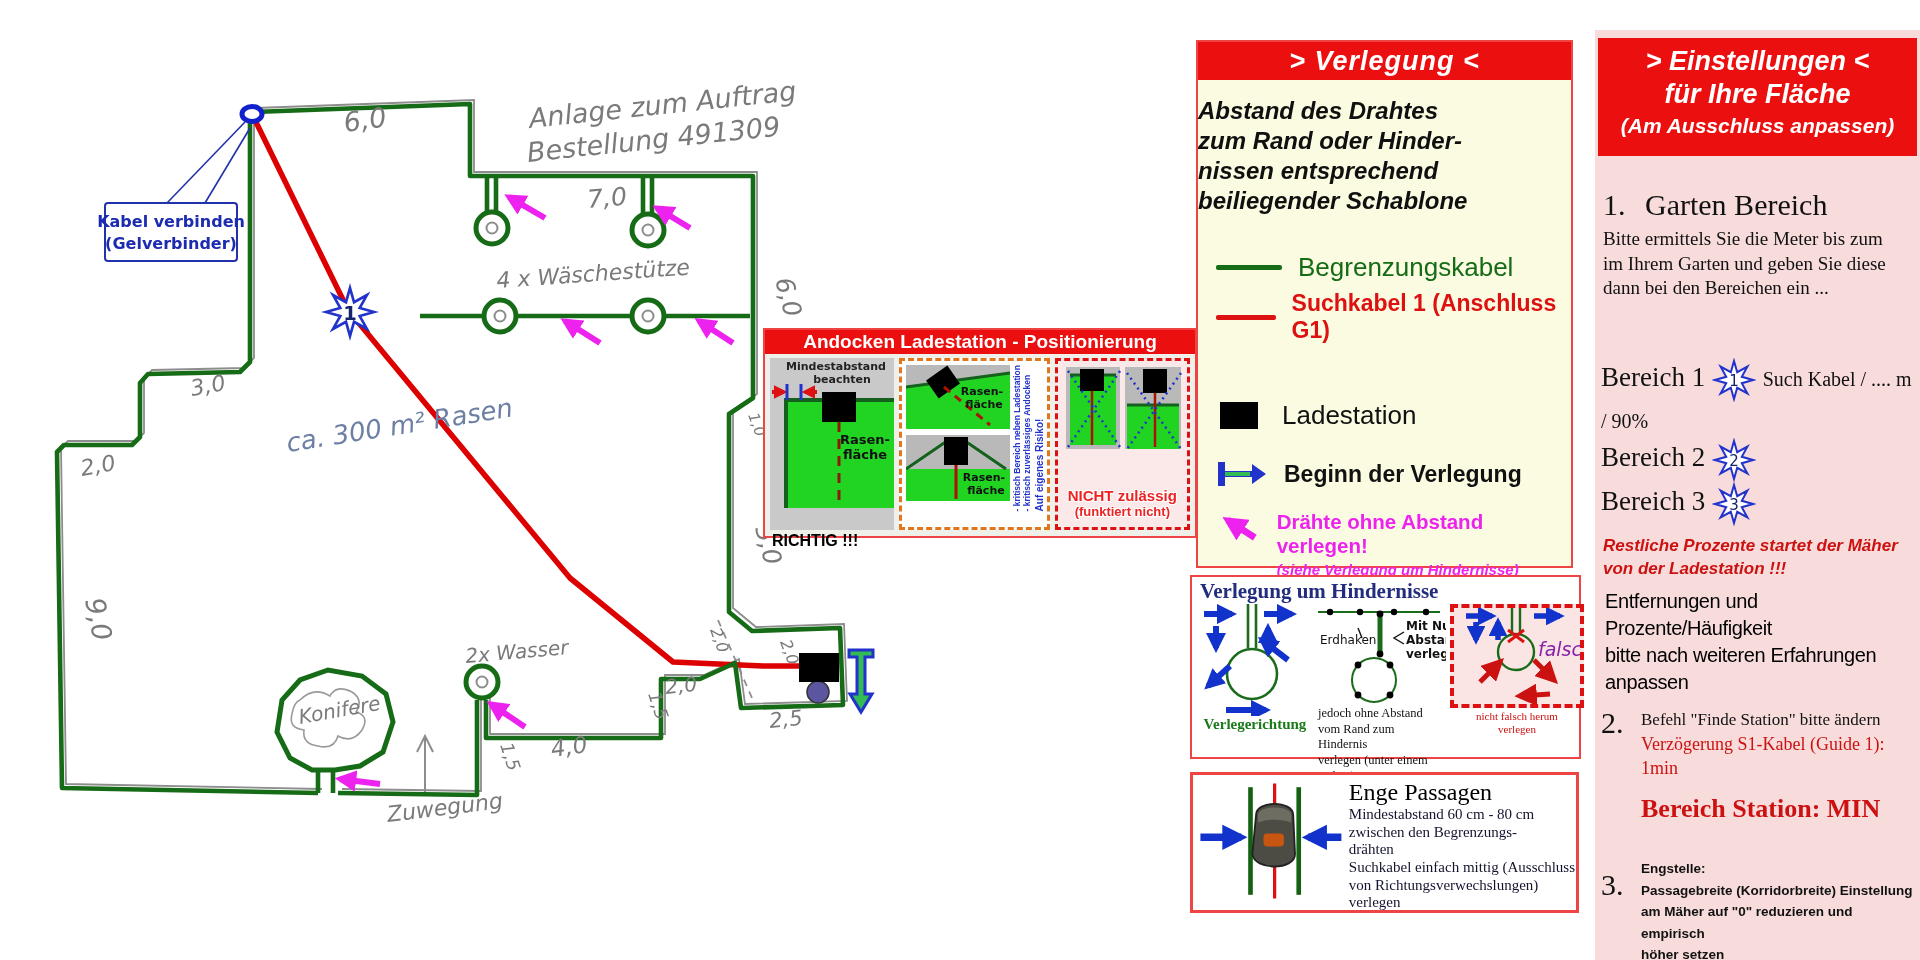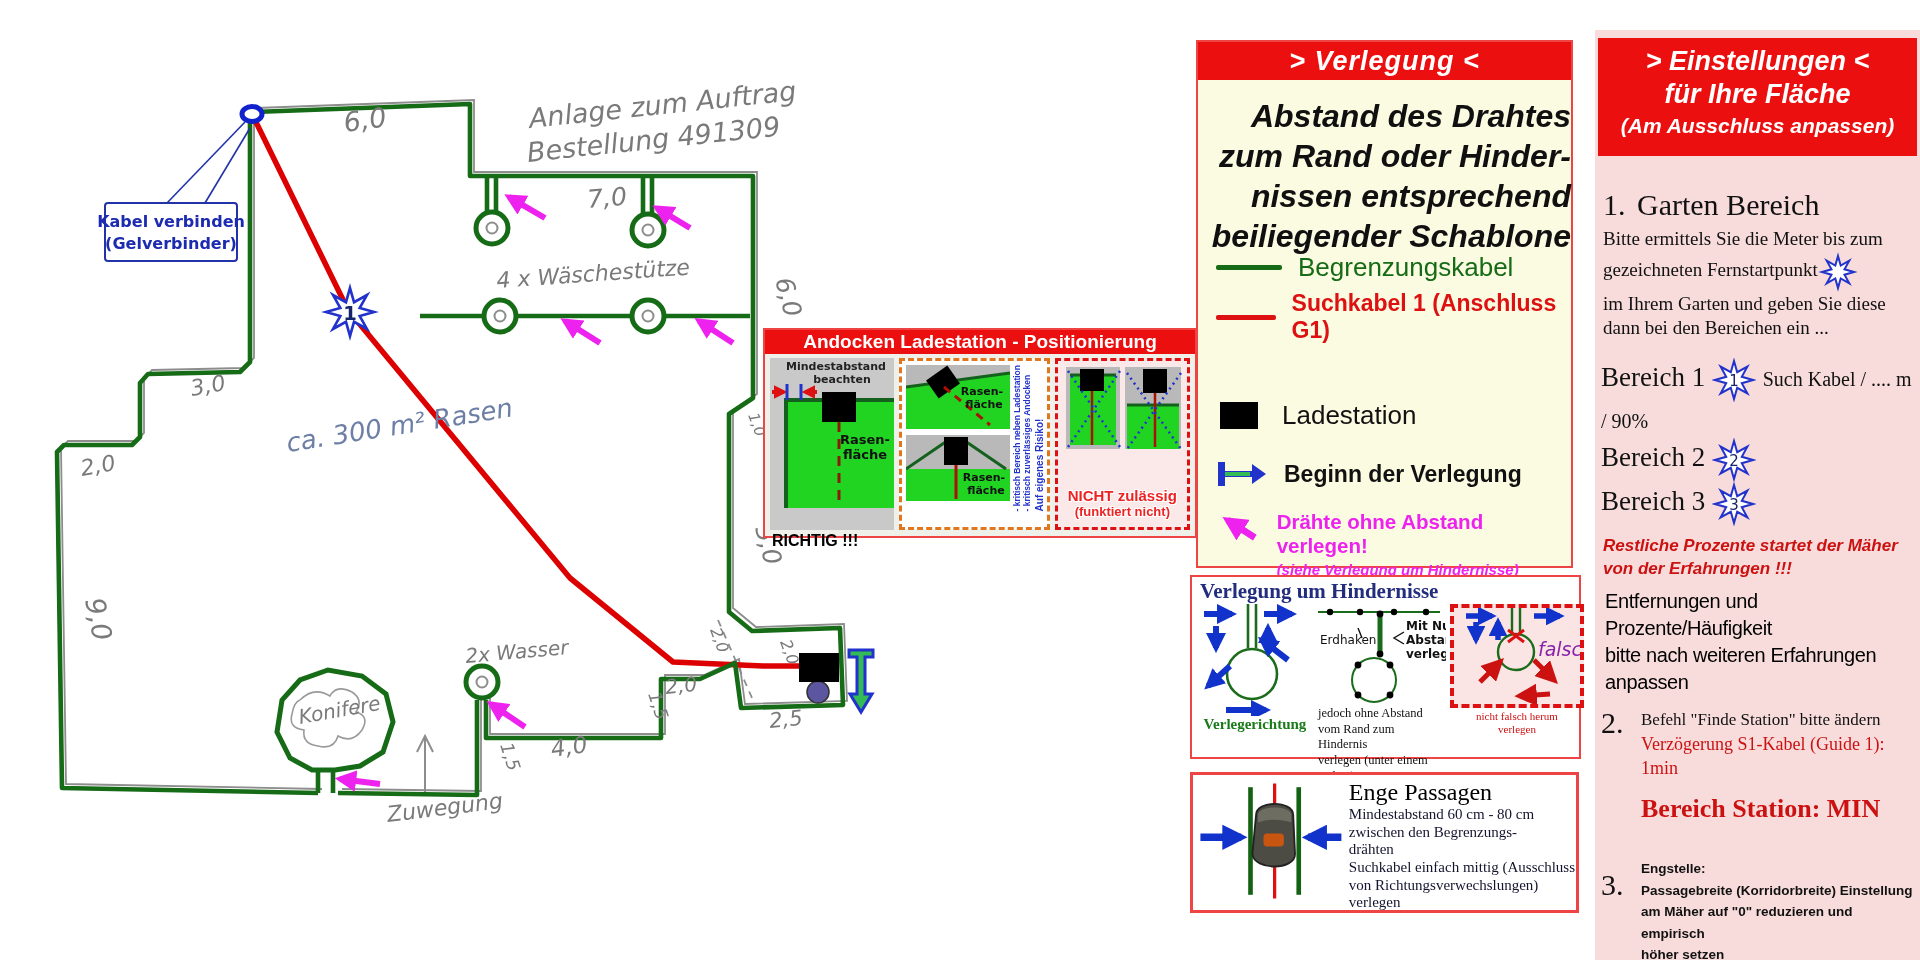--- a/index.html
+++ b/index.html
@@ -8,21 +8,21 @@
   .abs{position:absolute;}
   svg text{font-family:"DejaVu Sans",sans-serif;}
   .hand{fill:#7a7a7a;font-style:italic;}
   .ink{fill:#6d7fa5;font-style:italic;}
   
   .panel{position:absolute;box-sizing:border-box;border:2px solid #ef4444;}
   .redbar{background:#ec0f0f;color:#fff;text-align:center;font-weight:bold;font-style:italic;}
   
   #verlegung{left:1196px;top:40px;width:377px;height:528px;background:#fbfbe2;}
   #verlegung .redbar{height:38px;line-height:38px;font-size:27px;letter-spacing:1px;}
-  #verlegung .intro{margin-top:16px;text-align:right;font-size:32px;font-weight:bold;font-style:italic;color:#101010;line-height:1.25;}
+  #verlegung .intro{margin-top:16px;text-align:left;font-size:24px;font-weight:bold;font-style:italic;color:#101010;line-height:1.25;}
   .legrow{position:absolute;left:18px;display:flex;align-items:center;gap:16px;}
   .legline{width:66px;height:5px;border-radius:2px;}
   .legsq{width:38px;height:27px;background:#000;margin-left:4px;margin-right:8px;}
   
   #posit{left:763px;top:328px;width:434px;height:210px;background:#f0f0ea;}
   #posit .redbar{height:24px;line-height:24px;font-size:19px;font-style:normal;}
   #posit .body{display:flex;gap:5px;padding:4px 5px;}
   .subL{position:relative;width:124px;height:172px;background:#c9c9c9;}
   .subM{position:relative;width:152px;height:166px;border:3px dashed #e0761e;background:#fff;}
   .subR{position:relative;width:136px;height:166px;border:3px dashed #dd1111;background:#fbe9e9;}
@@ -388,28 +388,24 @@
 
 <div id="einst" class="panel">
   <div class="redbar">
     <div class="t1">&gt; Einstellungen &lt;</div>
     <div class="t2">für Ihre Fläche</div>
     <div class="t3">(Am Ausschluss anpassen)</div>
   </div>
 
   <div class="ei" style="left:8px;top:158px;font-size:30px;">
     <span>1.</span>
-    <span style="margin-left:4px;">Garten Bereich</span>
+    <span style="margin-left:12px;">Garten Bereich</span>
   </div>
   <div class="ei" style="left:8px;top:197px;font-size:19px;line-height:1.3;">
     <div>Bitte ermittels Sie die Meter bis zum</div>
-    <div><span>gezeichneten Fernstartpunkt</span><span class="starwrap">
-      <svg width="40" height="40" viewBox="-20 -20 40 40" style="vertical-align:-14px">
-        <polygon points="0,-16 2.7,-6.5 11.3,-11.3 6.5,-2.7 16,0 6.5,2.7 11.3,11.3 2.7,6.5 0,16 -2.7,6.5 -11.3,11.3 -6.5,2.7 -16,0 -6.5,-2.7 -11.3,-11.3 -2.7,-6.5" fill="#fff" stroke="#2233cc" stroke-width="2"></polygon>
-      </svg></span></div>
     <div>im Ihrem Garten und geben Sie diese</div>
     <div>dann bei den Bereichen ein ...</div>
   </div>
 
   <div class="ei" style="left:6px;top:328px;font-size:27px;line-height:34px;">
     <div>
       <span>Bereich 1</span>
       <span class="starwrap">
         <svg width="44" height="44" viewBox="-22 -22 44 44" style="vertical-align:-16px">
           <polygon points="0,-19 3.2,-7.8 13.4,-13.4 7.8,-3.2 19,0 7.8,3.2 13.4,13.4 3.2,7.8 0,19 -3.2,7.8 -13.4,13.4 -7.8,3.2 -19,0 -7.8,-3.2 -13.4,-13.4 -3.2,-7.8" fill="#fff" stroke="#2233cc" stroke-width="2"></polygon>
@@ -430,21 +426,21 @@
       <span class="starwrap">
         <svg width="44" height="44" viewBox="-22 -22 44 44" style="vertical-align:-16px">
           <polygon points="0,-19 3.2,-7.8 13.4,-13.4 7.8,-3.2 19,0 7.8,3.2 13.4,13.4 3.2,7.8 0,19 -3.2,7.8 -13.4,13.4 -7.8,3.2 -19,0 -7.8,-3.2 -13.4,-13.4 -3.2,-7.8" fill="#fff" stroke="#2233cc" stroke-width="2"></polygon>
           <text x="0" y="6" text-anchor="middle" font-size="15" font-family="Liberation Serif,serif" fill="#15246b">3</text>
         </svg></span>
     </div>
   </div>
 
   <div class="ei" style="left:8px;top:505px;font-family:'Liberation Sans',sans-serif;font-style:italic;font-weight:bold;font-size:17px;color:#cc1111;line-height:1.35;">
     <div>Restliche Prozente  startet der Mäher</div>
-    <div>von der Erfahrungen !!!</div>
+    <div>von der Ladestation !!!</div>
   </div>
   <div class="ei" style="left:10px;top:558px;font-family:'Liberation Sans',sans-serif;font-size:20px;color:#000;line-height:1.35;letter-spacing:-0.4px;">
     <div>Entfernungen und Prozente/Häufigkeit</div>
     <div>bitte nach weiteren Erfahrungen anpassen</div>
   </div>
 
   <div class="ei num" style="left:6px;top:676px;">2.</div>
   <div class="ei" style="left:46px;top:679px;font-size:17px;line-height:1.35;">
     <div>Befehl "Finde Station" bitte ändern</div>
     <div style="color:#cc1111;font-size:18px;">Verzögerung S1-Kabel (Guide 1): 1min</div>

